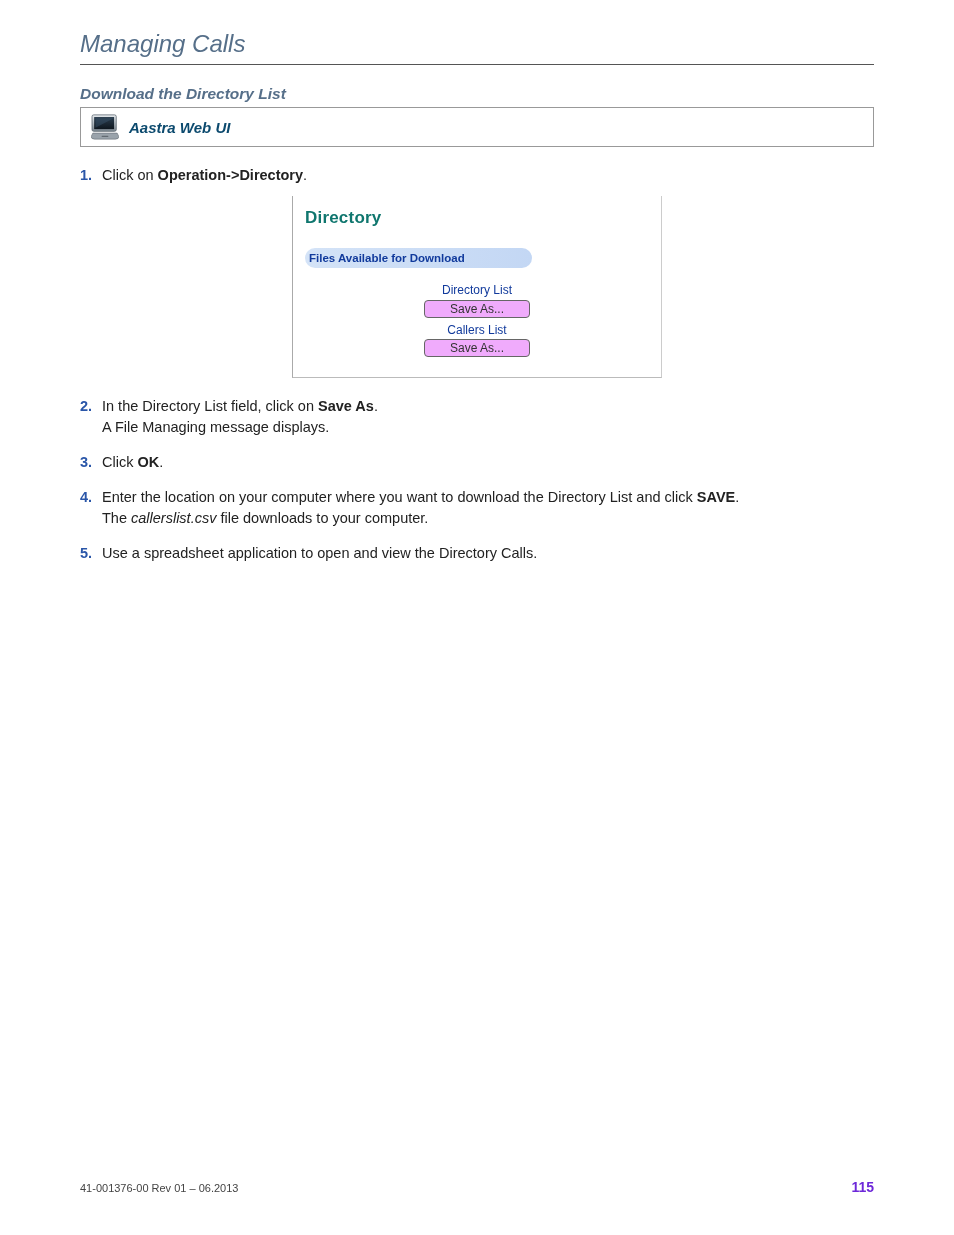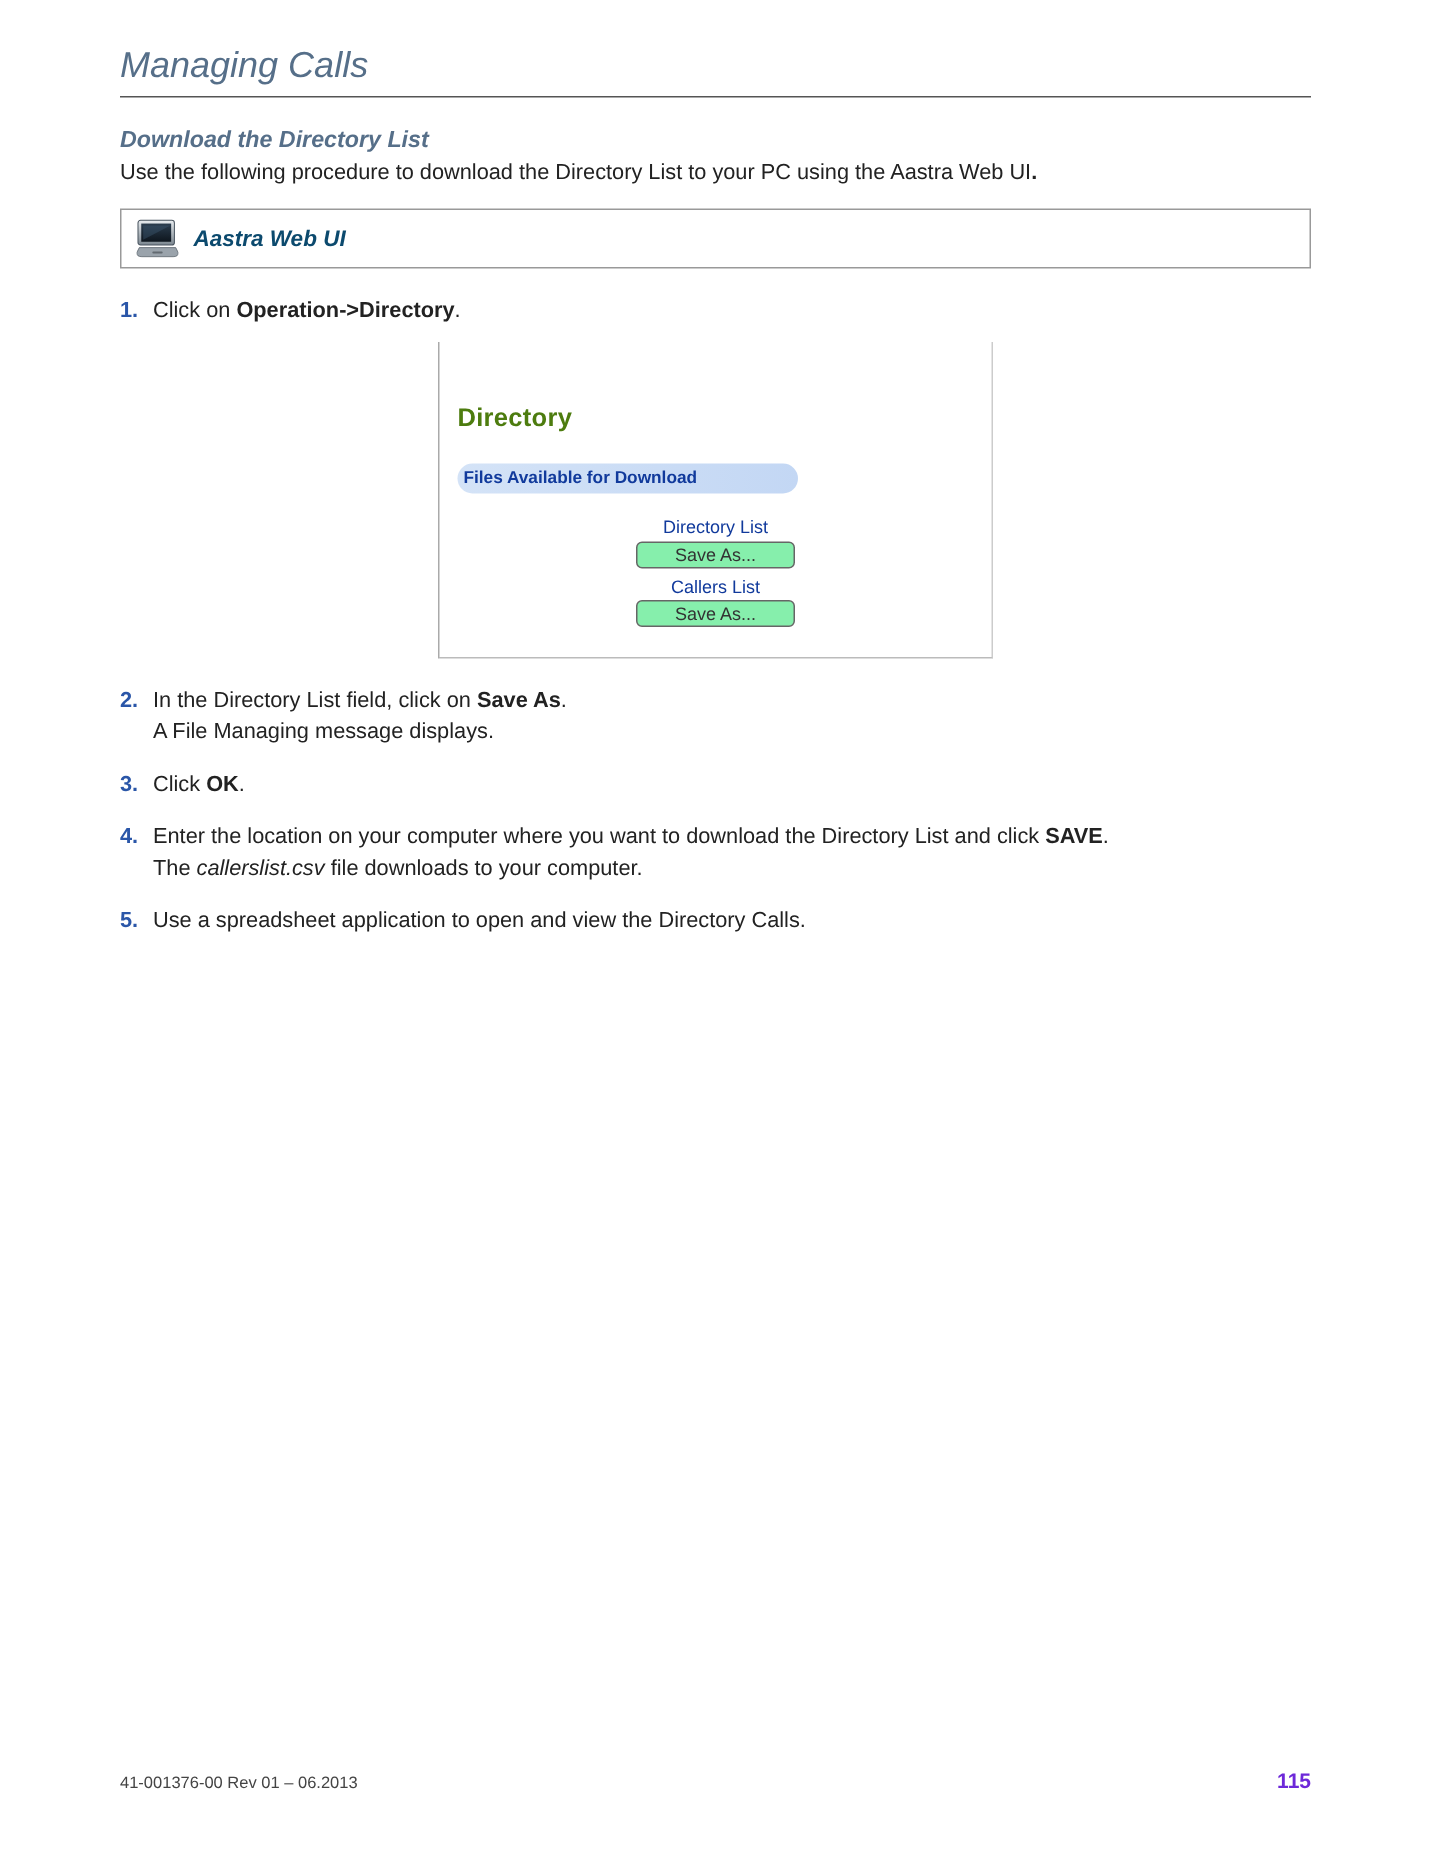--- a/index.html
+++ b/index.html
@@ -88,26 +88,25 @@
   .shot-wrap {
     margin: 10px 0 18px 190px;
     width: 370px;
     border-left: 1px solid #aaa;
     border-right: 1px solid #ccc;
     border-bottom: 1px solid #bbb;
     padding: 10px 12px 16px 12px;
     font-family: Verdana, Geneva, sans-serif;
   }
   .shot-heading {
-    color: #4d7c0f;
+    color: #0f766e;
     font-weight: bold;
     font-size: 17px;
     margin-bottom: 16px;
     letter-spacing: 0.2px;
-    margin-top: 29px;
   }
   .shot-subhead {
     display: inline-block;
     width: 66%;
     color: #113a9c;
     font-weight: bold;
     font-size: 11.5px;
     padding: 2px 4px;
     background: linear-gradient(to right, #d4e3f7 0%, #c3d7f4 100%);
     margin-bottom: 14px;
@@ -121,21 +120,21 @@
     flex-direction: column;
   }
   .shot-label {
     color: #113a9c;
     font-size: 12px;
   }
   .shot-btn {
     font-family: Arial, sans-serif;
     font-size: 12px;
     color: #333;
-    background: #86efac;
+    background: #f0abfc;
     border: 1px solid #666;
     border-radius: 4px;
     padding: 1px 25px;
     white-space: nowrap;
   }
 
   .footer {
     position: absolute;
     bottom: 40px;
     left: 80px;
@@ -155,23 +154,20 @@
 </style>
 </head>
 <body>
 
 <div class="page">
 
   <div class="header-title">Managing Calls</div>
   <hr class="hr">
 
   <div class="section-title">Download the Directory List</div>
-  <div class="intro">
-    <span>Use the following procedure to download the Directory List to your PC using the Aastra Web UI</span><span class="bold">.</span>
-  </div>
 
   <div class="callout">
     <svg class="computer-icon" viewBox="0 0 32 30">
       <defs>
         <linearGradient id="mon" x1="0" y1="0" x2="0" y2="1">
           <stop offset="0" stop-color="#e8ecef"></stop>
             <stop offset="1" stop-color="#7c8790"></stop>
         </linearGradient>
         <linearGradient id="scr" x1="0" y1="0" x2="0" y2="1">
           <stop offset="0" stop-color="#2b3d4e"></stop>

